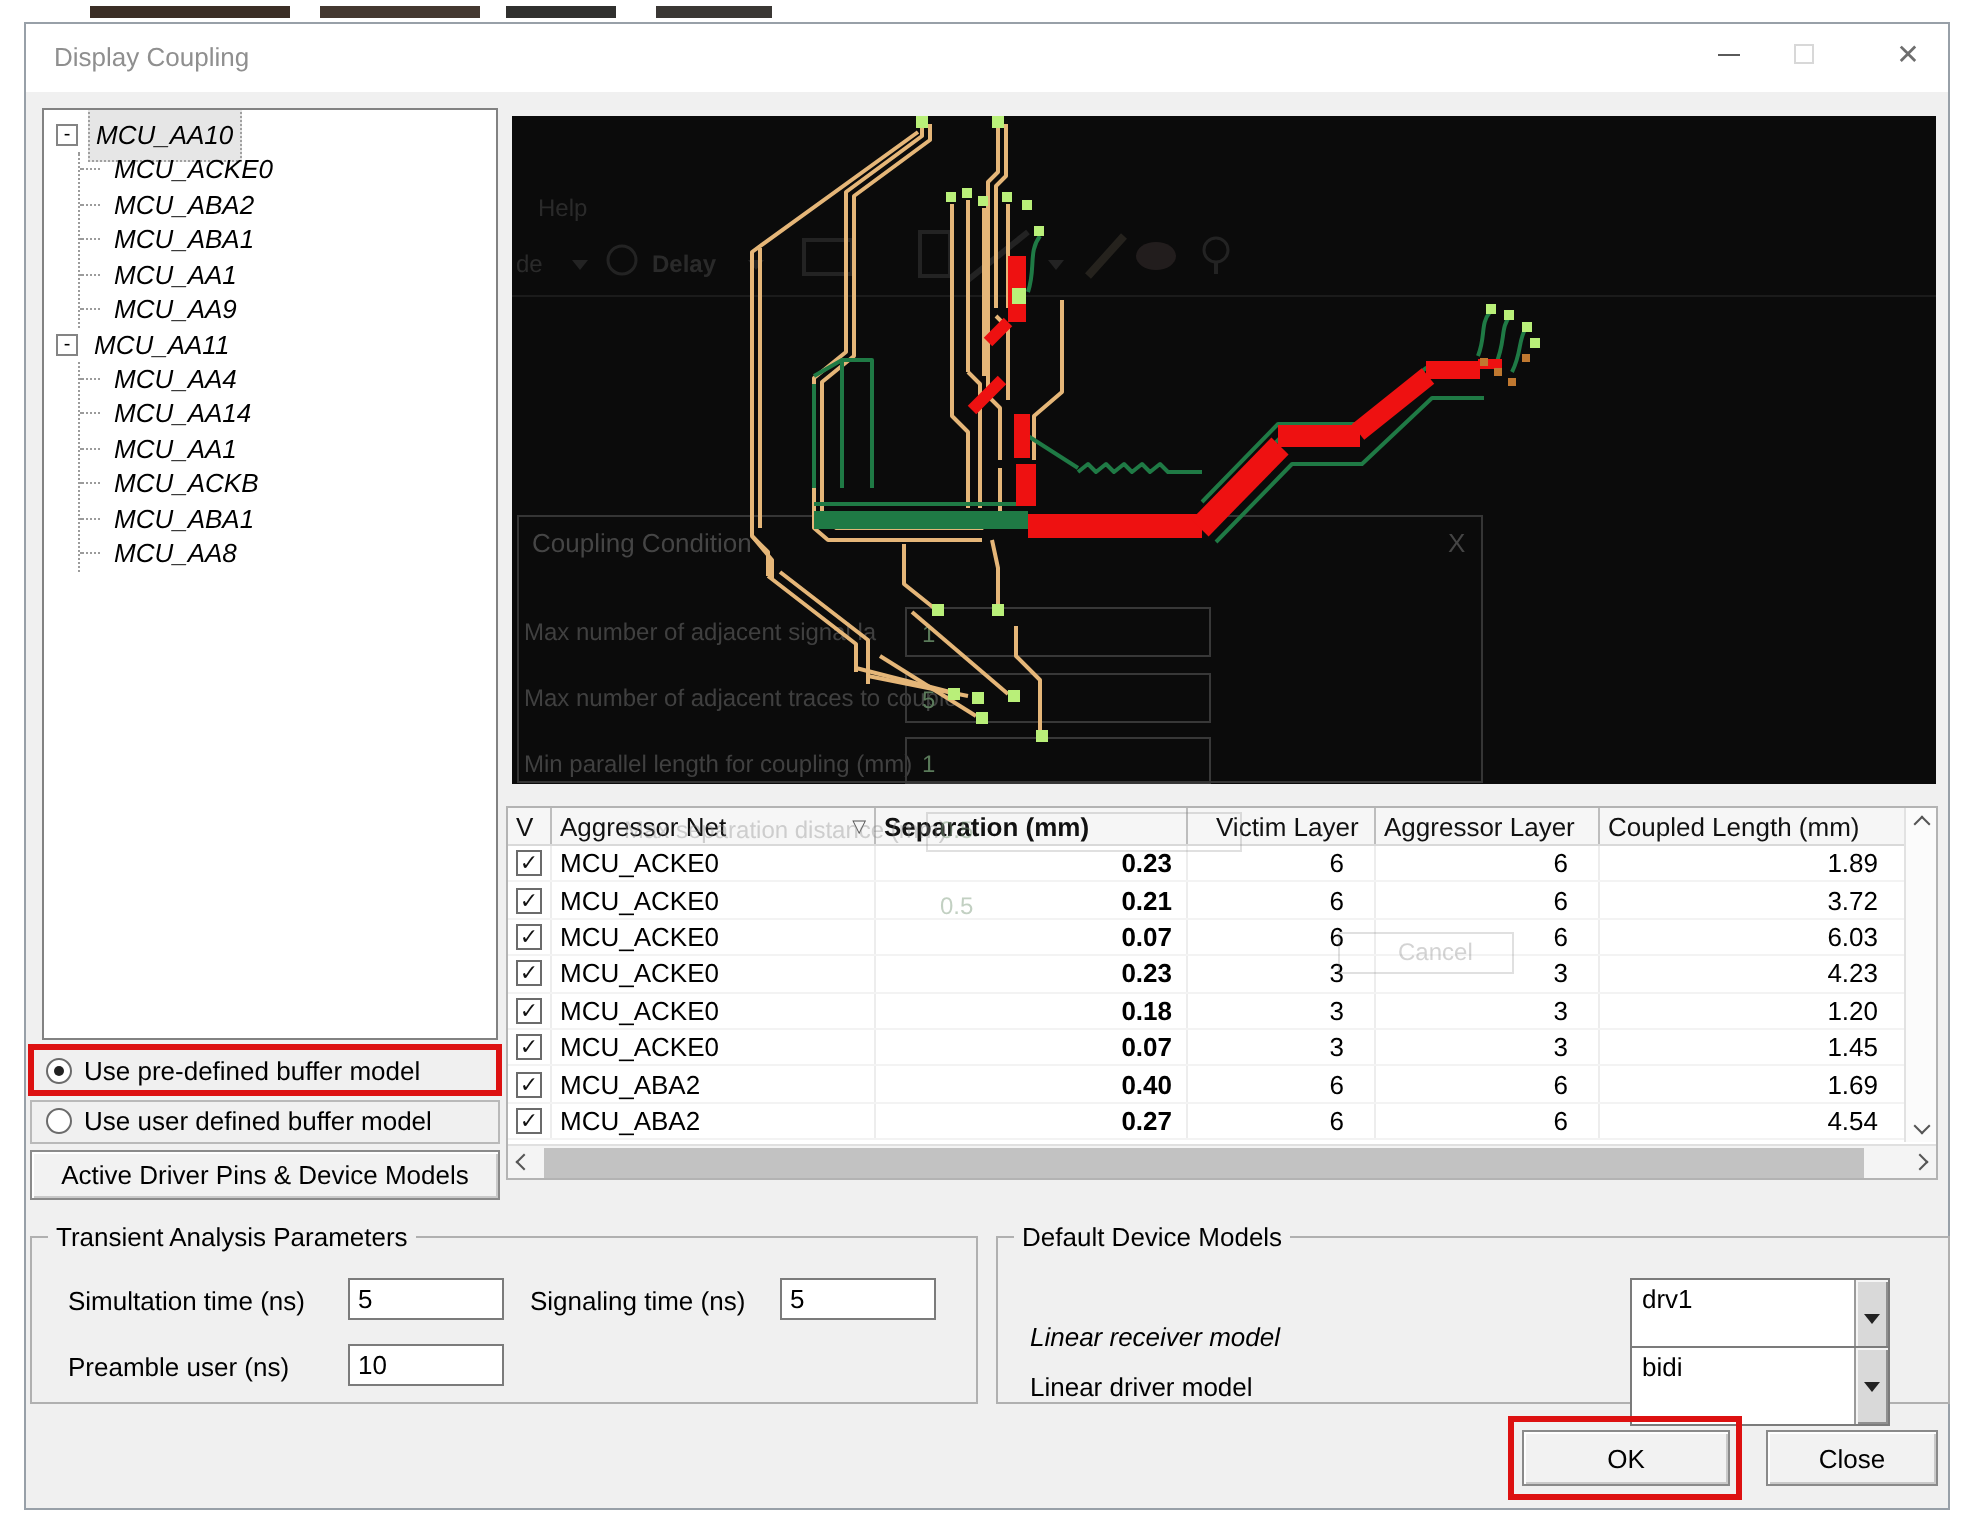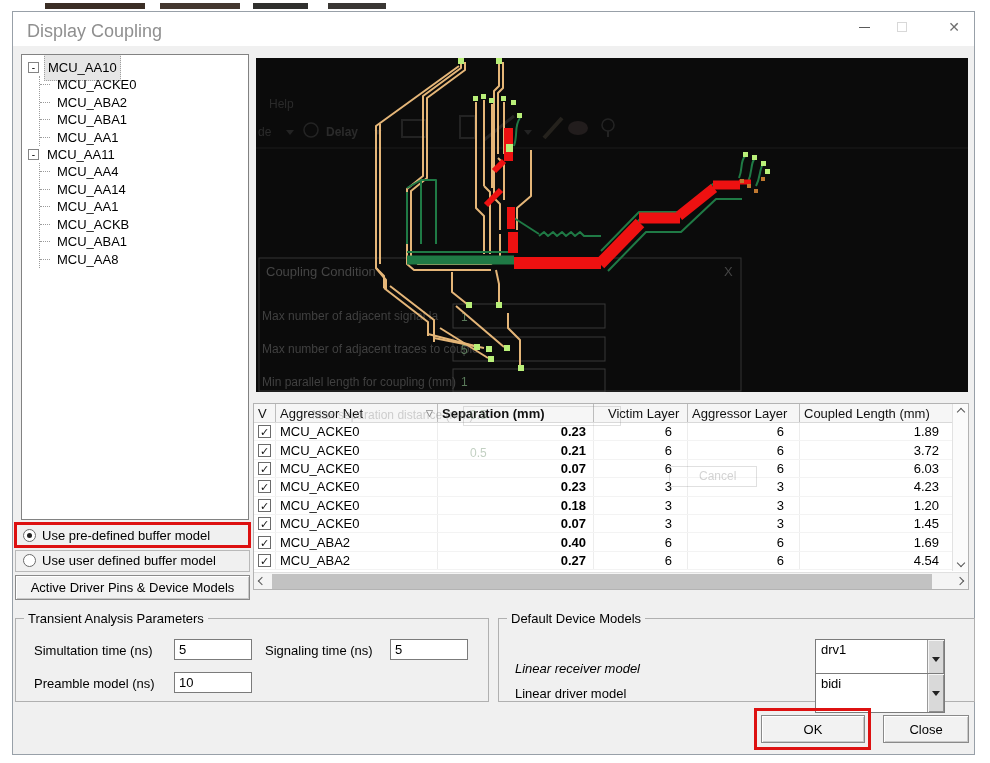--- a/index.html
+++ b/index.html
@@ -4,31 +4,31 @@
 <style>
   * { margin:0; padding:0; box-sizing:border-box; }
   html,body { width:990px; height:763px; background:#ffffff; font-family:"Liberation Sans", sans-serif; overflow:hidden; position:relative; }
 
   
   .top-artifact { position:absolute; top:3px; height:6px; pointer-events:none; }
 
   
   .dialog { position:absolute; left:12px; top:11px; width:963px; height:744px; background:#f0f0f0; border:1px solid #98a0a8; }
   .titlebar { position:absolute; left:0; top:0; width:100%; height:34px; background:#ffffff; }
-  .title-text { position:absolute; left:14px; top:9px; font-size:18px; color:#8f8f8f; }
+  .title-text { position:absolute; left:14px; top:9px; font-size:13px; color:#8f8f8f; }
   .winbtn { position:absolute; top:0; width:30px; height:30px; display:flex; align-items:center; justify-content:center; }
   .min-glyph  { width:11px; border-top:1px solid #5a5a5a; display:inline-block; }
   .max-glyph  { width:10px; height:10px; border:1px solid #d8d8d8; display:inline-block; }
   .close-glyph{ font-size:14px; color:#6e6e6e; line-height:14px; }
 
   
   .tree { position:absolute; left:8px; top:42px; width:228px; height:466px; background:#ffffff; border:1px solid #828282; padding:4px 0 0 6px; font-size:13px; color:#000; overflow:hidden; }
   .trow { height:17px; line-height:17px; display:flex; align-items:center; white-space:nowrap; }
   .expand { width:11px; height:11px; border:1px solid #848484; background:#fff; font-size:10px; line-height:9px; text-align:center; color:#000; margin-right:5px; flex:none; }
-  .tlabel { padding:4px 3px; }
+  .tlabel { padding:4px 3px;font-style:italic; }
   .tlabel.sel { background:#e6e6e6; border:1px dotted #a0a0a0; }
   .tchildren { margin-left:11px; border-left:1px dotted #9b9b9b; }
   .tchild { height:17.5px; line-height:17.5px; display:flex; align-items:center; white-space:nowrap; }
   .dash { width:10px; border-top:1px dotted #9b9b9b; margin-right:4px; flex:none; }
 
   
   .pcb { position:absolute; left:243px; top:46px; width:712px; height:334px; background:#0b0b0b; }
   .pcb svg { display:block; }
 
   
@@ -110,20 +110,24 @@
           <span class="dash"></span>
           <span class="tlabel">MCU_ABA2</span>
         </div>
         <div class="tchild">
           <span class="dash"></span>
           <span class="tlabel">MCU_ABA1</span>
         </div>
         <div class="tchild">
           <span class="dash"></span>
           <span class="tlabel">MCU_AA1</span>
+        </div>
+        <div class="tchild">
+          <span class="dash"></span>
+          <span class="tlabel">MCU_AA9</span>
         </div>
       </div>
       <div class="trow">
         <span class="expand">-</span>
         <span class="tlabel">MCU_AA11</span>
       </div>
       <div class="tchildren">
         <div class="tchild">
           <span class="dash"></span>
           <span class="tlabel">MCU_AA4</span>
@@ -425,21 +429,21 @@
   <div class="btn" style="position:absolute; left:2px; top:563px; width:235px; height:25px;">
     <span>Active Driver Pins &amp; Device Models</span>
   </div>
 
   <div class="group" style="left:2px; top:606px; width:474px; height:84px;">
     <span class="legend">Transient Analysis Parameters</span>
     <span class="flabel" style="left:18px; top:24px;">Simultation time (ns)</span>
     <input class="tinput" style="left: 158px; top: 20px; width: 78px;" value="5">
     <span class="flabel" style="left:249px; top:24px;">Signaling time (ns)</span>
     <input class="tinput" style="left: 374px; top: 20px; width: 78px;" value="5">
-    <span class="flabel" style="left:18px; top:57px;">Preamble model (ns)</span>
+    <span class="flabel" style="left:18px; top:57px;">Preamble user (ns)</span>
     <input class="tinput" style="left: 158px; top: 53px; width: 78px;" value="10">
   </div>
 
   <div class="group" style="left:485px; top:606px; width:477px; height:84px;">
     <span class="legend">Default Device Models</span>
     <span class="flabel" style="left:16px; top:40px;margin-top:27px;">Linear driver model</span>
     <div class="combo" style="left:316px; top:20px; width:130px;">
       <span class="combo-text">drv1</span>
       <span class="combo-btn">
           <span class="combo-arrow"></span>

